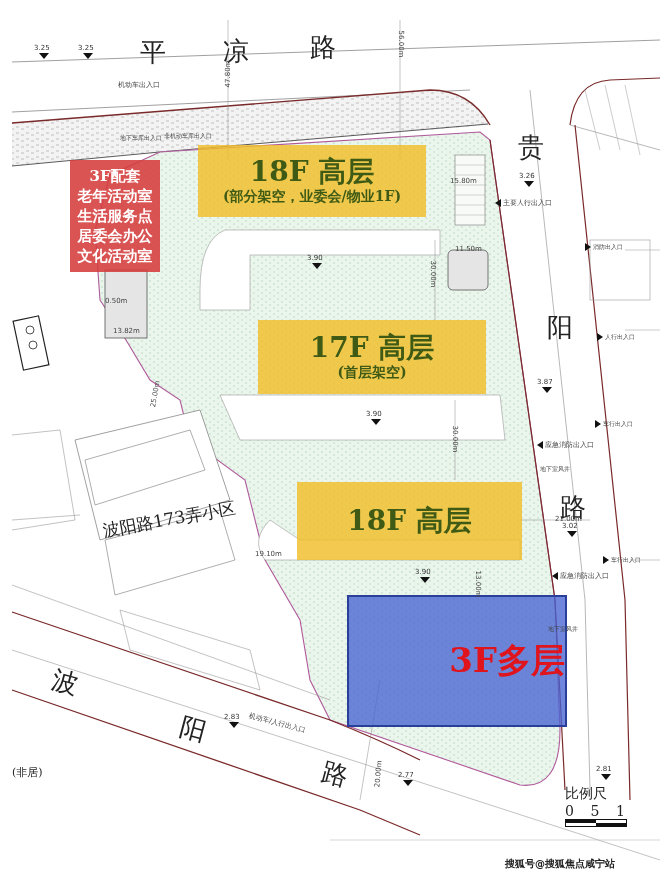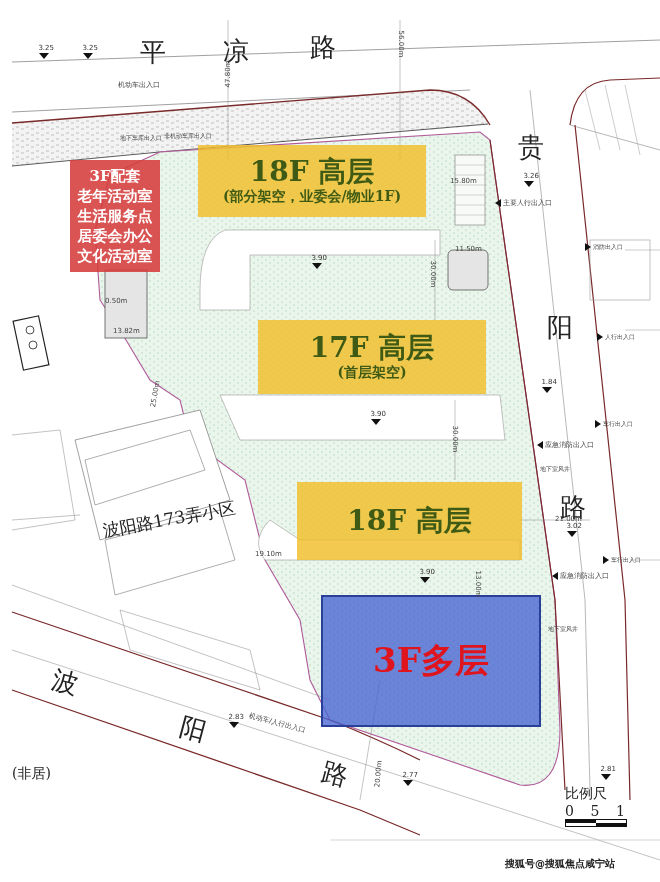--- a/index.html
+++ b/index.html
@@ -1,25 +1,25 @@
 <!DOCTYPE html>
 <html><head>
 <meta charset="utf-8">
 <style>
   html,body{margin:0;padding:0;background:#fff;}
   body{width:660px;height:882px;position:relative;overflow:hidden;font-family:"DejaVu Serif","Liberation Serif",serif;}
   .map{position:absolute;left:0;top:0;width:660px;height:882px;}
   .road-name{position:absolute;font-family:"DejaVu Serif","Liberation Serif",serif;font-size:26px;color:#222;}
   .tiny{position:absolute;font-family:"DejaVu Sans","Liberation Sans",sans-serif;font-size:7px;color:#444;white-space:nowrap;}
-  .elev{position:absolute;font-family:"DejaVu Sans","Liberation Sans",sans-serif;font-size:7px;color:#333;text-align:right;width:20px;}
+  .elev{position:absolute;font-family:"DejaVu Sans","Liberation Sans",sans-serif;font-size:7px;color:#333;text-align:left;width:20px;}
   .elev .tri{display:block;width:0;height:0;margin:1px auto 0;border-left:5px solid transparent;border-right:5px solid transparent;border-top:6px solid #111;}
   .bld-hi{position:absolute;background:rgba(240,190,40,0.82);display:flex;flex-direction:column;align-items:center;justify-content:center;}
   .bld-hi .t{font-family:"DejaVu Serif","Liberation Serif",serif;font-weight:bold;color:#3e5a14;font-size:28px;line-height:30px;}
   .bld-hi .s{font-family:"DejaVu Serif","Liberation Serif",serif;font-weight:bold;color:#3e5a14;font-size:14px;line-height:18px;}
-  .bld-lo{position:absolute;background:rgba(70,100,210,0.78);border:2px solid #2a3f9a;display:flex;align-items:center;justify-content:center;}
+  .bld-lo{position:absolute;background:rgba(70,100,210,0.78);border:2px solid #2a3f9a;display:flex;align-items:center;justify-content:flex-end;margin-left:26px;}
   .bld-lo .t{font-family:"DejaVu Serif","Liberation Serif",serif;font-weight:bold;color:#e0141c;font-size:34px;}
   .amenity{position:absolute;background:rgba(214,60,60,0.88);display:flex;flex-direction:column;align-items:center;justify-content:center;}
   .amenity .l{font-family:"DejaVu Serif","Liberation Serif",serif;font-weight:bold;color:#fff;font-size:15px;line-height:20px;}
   .community{position:absolute;font-family:"DejaVu Serif","Liberation Serif",serif;font-size:17px;color:#222;}
   .scale{position:absolute;}
   .scale .title{font-family:"DejaVu Serif","Liberation Serif",serif;font-size:14px;color:#222;}
   .scale .ticks{font-family:"DejaVu Serif","Liberation Serif",serif;font-size:14px;color:#222;display:flex;justify-content:space-between;width:60px;}
   .scale .bar{display:flex;width:60px;height:6px;border:1px solid #111;}
   .watermark{position:absolute;font-family:"DejaVu Sans","Liberation Sans",sans-serif;font-weight:bold;font-size:10px;color:#222;}
   .arrow-r{display:inline-block;width:0;height:0;border-top:4px solid transparent;border-bottom:4px solid transparent;border-left:6px solid #111;vertical-align:middle;margin-right:2px;}
@@ -119,21 +119,21 @@
 </div>
 <div class="amenity" style="left:70px;top:160px;width:90px;height:112px;">
   <div class="l">3F配套</div>
   <div class="l">老年活动室</div>
   <div class="l">生活服务点</div>
   <div class="l">居委会办公</div>
   <div class="l">文化活动室</div>
 </div>
 
 <div class="community" style="left:102px;top:508px;transform:rotate(-10deg);">波阳路173弄小区</div>
-<div class="community" style="left:12px;top:765px;font-size:14px;">(非居)</div>
+<div class="community" style="left:12px;top:765px;font-size:11px;">(非居)</div>
 
 <div class="tiny" style="left:118px;top:80px;">机动车出入口</div>
 <div class="tiny" style="left:120px;top:134px;font-size:6px;">地下车库出入口</div>
 <div class="tiny" style="left:164px;top:132px;font-size:6px;">非机动车库出入口</div>
 <div class="tiny" style="left:495px;top:198px;"><span class="arrow-l"></span><span>主要人行出入口</span></div>
 <div class="tiny" style="left:537px;top:440px;"><span class="arrow-l"></span><span>应急消防出入口</span></div>
 <div class="tiny" style="left:552px;top:571px;"><span class="arrow-l"></span><span>应急消防出入口</span></div>
 <div class="tiny" style="left:540px;top:465px;font-size:6px;">地下室风井</div>
 <div class="tiny" style="left:548px;top:625px;font-size:6px;">地下室风井</div>
 <div class="tiny" style="left:248px;top:718px;transform:rotate(15deg);">机动车/人行出入口</div>
@@ -153,21 +153,21 @@
 <div class="tiny" style="left:142px;top:390px;transform:rotate(-80deg);">25.00m</div>
 <div class="tiny" style="left:555px;top:515px;">21.00m</div>
 <div class="tiny" style="left:365px;top:770px;transform:rotate(-85deg);">20.00m</div>
 <div class="tiny" style="left:255px;top:550px;">19.10m</div>
 <div class="tiny" style="left:465px;top:580px;transform:rotate(90deg);">13.00m</div>
 
 <div class="elev" style="left:34px;top:44px;"><span>3.25</span><span class="tri"></span></div>
 <div class="elev" style="left:78px;top:44px;"><span>3.25</span><span class="tri"></span></div>
 <div class="elev" style="left:519px;top:172px;"><span>3.26</span><span class="tri"></span></div>
 <div class="elev" style="left:307px;top:254px;"><span>3.90</span><span class="tri"></span></div>
-<div class="elev" style="left:537px;top:378px;"><span>1.84</span><span class="tri"></span></div>
+<div class="elev" style="left:537px;top:378px;"><span>3.87</span><span class="tri"></span></div>
 <div class="elev" style="left:366px;top:410px;"><span>3.90</span><span class="tri"></span></div>
 <div class="elev" style="left:562px;top:522px;"><span>3.02</span><span class="tri"></span></div>
 <div class="elev" style="left:415px;top:568px;"><span>3.90</span><span class="tri"></span></div>
 <div class="elev" style="left:224px;top:713px;"><span>2.83</span><span class="tri"></span></div>
 <div class="elev" style="left:398px;top:771px;"><span>2.77</span><span class="tri"></span></div>
 <div class="elev" style="left:596px;top:765px;"><span>2.81</span><span class="tri"></span></div>
 
 <div class="scale" style="left:565px;top:785px;">
   <div class="title">比例尺</div>
   <div class="ticks">

